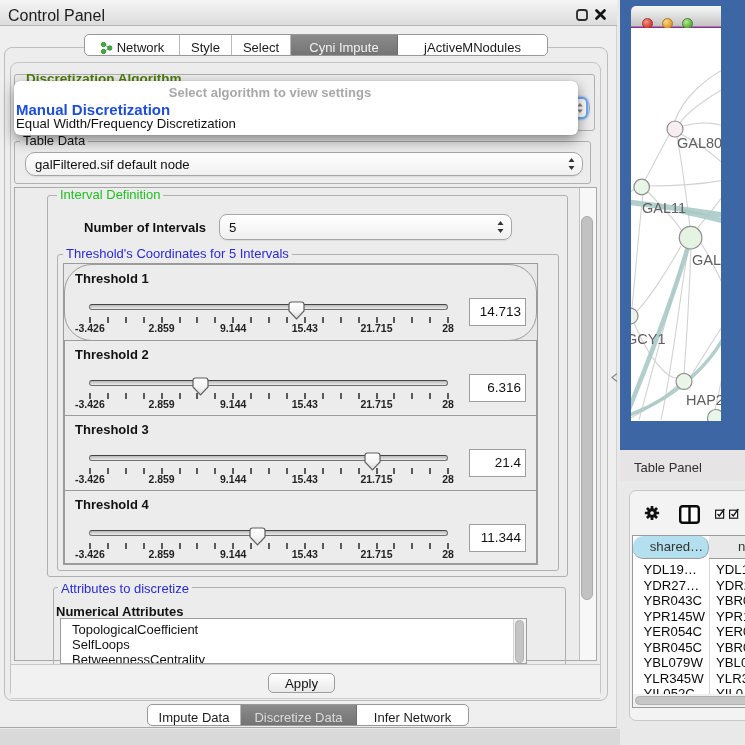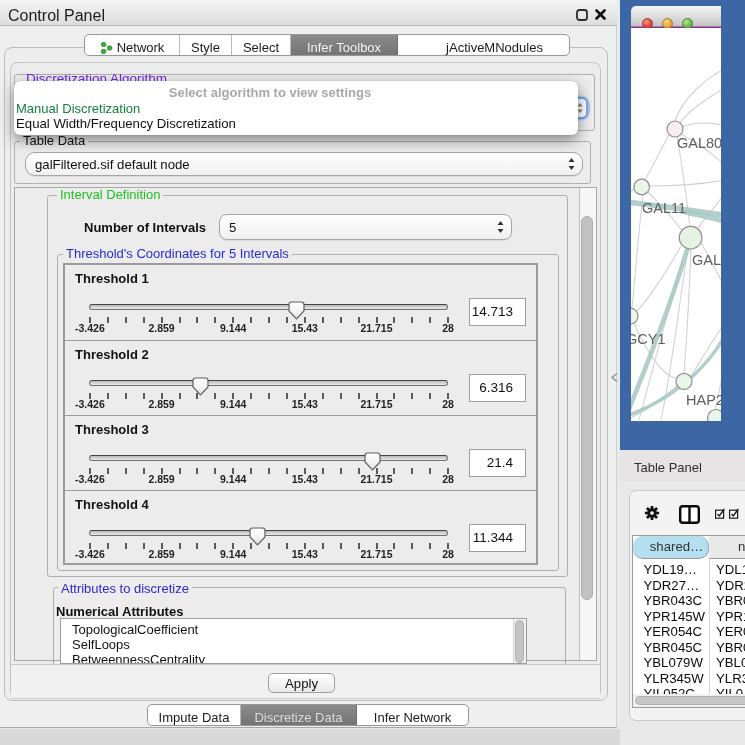--- a/index.html
+++ b/index.html
@@ -25,21 +25,21 @@
 .combo { position:absolute; background:linear-gradient(#ffffff,#f0f0f0); border:1px solid #a6a6a6; border-radius:10px; font-size:13.2px; color:#111; box-shadow:0 1px 1px rgba(0,0,0,0.08); }
 .combo .ct { position:absolute; left:9px; top:4px; }
 .carr { position:absolute; right:7px; top:50%; transform:translateY(-50%); width:7px; height:12px; }
 
 .tpanel { position:absolute; left:0; width:473px; height:77px; border:1px solid #9b9b9b; background:#ececec; }
 .tpanel .tl { position:absolute; left:10px; top:6px; font-weight:bold; font-size:13px; color:#111; }
 .track { position:absolute; left:24.4px; top:39px; width:358.2px; height:6px; border:1px solid #707070; border-top-color:#454545; border-radius:3px; background:linear-gradient(#b9b9b9,#ececec); }
 .ticks { position:absolute; left:23.9px; top:52px; width:360px; height:6px; background:repeating-linear-gradient(to right,#5a5a5a 0 2px,transparent 2px 17.91px); }
 .slab { position:absolute; top:56.5px; transform:translateX(-50%); font-size:10.5px; font-weight:bold; color:#222; }
 .thumb { position:absolute; top:36px; width:17px; height:19px; }
-.vbox { position:absolute; left:404px; top:33px; width:57px; height:28px; background:#fff; border:1px solid #9e9e9e; font-size:13.5px; color:#111; text-align:right; line-height:26px; padding-right:12px; }
+.vbox { position:absolute; left:404px; top:33px; width:57px; height:28px; background:#fff; border:1px solid #9e9e9e; font-size:13.5px; color:#111; text-align:right; line-height:26px; padding-right:4px; }
 
 #attrlist { left:60px; top:618px; width:467px; height:46px; background:#fff; border:1px solid #9c9c9c; overflow:hidden; font-size:13px; color:#111; }
 #attrlist .li { padding-left:11px; line-height:15.1px; }
 
 #applybar { left:11px; top:664px; width:589px; height:35px; background:#f1f1f1; border-top:1px solid #c6c6c6; border-bottom:1px solid #cccccc; }
 #applybtn { position:absolute; left:257px; top:8px; width:67px; height:20px; border:1px solid #9e9e9e; border-radius:5px; background:linear-gradient(#ffffff,#e9e9e9); font-size:13.2px; text-align:center; line-height:19px; color:#111; }
 
 #popup { left:14px; top:81px; width:564px; height:54px; background:#fff; border-radius:6px; box-shadow:0 5px 14px rgba(0,0,0,0.45), 0 0 1px rgba(0,0,0,0.3); }
 
 #netwin { left:620px; top:0; width:125px; height:450px; background:#3c66a4; }
@@ -88,26 +88,26 @@
     <div class="s" style="width:95px;">
       <svg width="13" height="14" style="margin-right:4px;">
           <path d="M4 3.5 L9.5 7 M4 10.5 L9.5 7" stroke="#9a9a9a" stroke-width="1"></path>
           <circle cx="3.5" cy="3.5" r="2.2" fill="#3db03d" stroke="#1c7a1c" stroke-width="0.7"></circle>
           <circle cx="9.8" cy="7" r="2.2" fill="#3db03d" stroke="#1c7a1c" stroke-width="0.7"></circle>
           <circle cx="3.5" cy="10.5" r="2.2" fill="#3db03d" stroke="#1c7a1c" stroke-width="0.7"></circle>
         </svg>
       Network</div>
     <div class="s" style="width:52px;">Style</div>
     <div class="s" style="width:59px;">Select</div>
-    <div class="s sel" style="width:107px;">Infer Toolbox</div>
-    <div class="s" style="width:149px;margin-left:22px;">jActiveMNodules</div>
+    <div class="s sel" style="width:107px;">Cyni Impute</div>
+    <div class="s" style="width:149px;">jActiveMNodules</div>
   </div>
 
   <div class="tb" style="left:14px;top:74px;width:581px;height:57px;"></div>
-  <span class="abs" style="left:26px;top:71px;font-size:13.5px;font-weight:400;color:#6d28d9;">Discretization Algorithm</span>
+  <span class="abs" style="left:26px;top:71px;font-size:13.5px;font-weight:700;color:#4d7c0f;">Discretization Algorithm</span>
   <div class="combo" style="left:25px;top:97px;width:565px;height:22px;"></div>
   <div class="abs" style="left:571px;top:97px;width:17px;height:22px;border:2px solid #74a7ec;border-radius:6px;background:#fff;box-shadow:0 0 2px 1px #9cc0f0;">
     <svg width="8" height="12" style="margin:3px 0 0 3px;">
         <path d="M4 1 L6.8 4.5 L1.2 4.5 Z" fill="#888"></path>
         <path d="M4 11 L6.8 7.5 L1.2 7.5 Z" fill="#888"></path>
       </svg>
   </div>
 
   <div class="tb" style="left:14px;top:141px;width:577px;height:43px;"></div>
   <span class="tblabel" style="left:20px;top:134px;color:#111;">Table Data</span>
@@ -133,21 +133,21 @@
     <svg class="carr" width="7" height="12">
         <path d="M3.5 0 L6.5 4 L0.5 4 Z" fill="#333"></path>
         <path d="M3.5 12 L6.5 8 L0.5 8 Z" fill="#333"></path>
       </svg>
   </div>
 
   <div class="tb" style="left:57px;top:254px;width:502px;height:317px;"></div>
   <span class="tblabel" style="left:63px;top:247px;color:#2a2ad4;">Threshold's Coordinates for 5 Intervals</span>
 
   <div class="abs" style="left:63px;top:263px;width:475px;height:302px;border:1px solid #9b9b9b;background:#e8e8e8;">
-    <div class="tpanel" style="top:0;" id="tp1">
+    <div class="tpanel" style="top:0;border-radius:28px;" id="tp1">
         <span class="tl">Threshold 1</span>
         <div class="track"></div>
         <div class="ticks"></div>
         <span class="slab" style="left:24.9px;">-3.426</span>
         <span class="slab" style="left:96.53999999999999px;">2.859</span>
         <span class="slab" style="left:168.18px;">9.144</span>
         <span class="slab" style="left:239.82000000000002px;">15.43</span>
         <span class="slab" style="left:311.46px;">21.715</span>
         <span class="slab" style="left:383.09999999999997px;">28</span>
         <svg class="thumb" style="left:222.6px;" width="17" height="19">
@@ -219,21 +219,21 @@
     </div>
 
   <div class="seg" style="left:147px;top:704px;">
     <div class="s" style="width:93px;">Impute Data</div>
     <div class="s sel" style="width:116px;color:#dcdcdc;">Discretize Data</div>
     <div class="s" style="width:111px;">Infer Network</div>
   </div>
 
   <div id="popup" class="abs"></div>
   <span class="abs" style="left:14px;top:85px;width:512px;text-align:center;font-size:13px;font-weight:600;color:#a8a8a8;z-index:5;">Select algorithm to view settings</span>
-  <span class="abs" style="left:16px;top:101px;font-size:13px;font-weight:normal;color:#15803d;z-index:5;">Manual Discretization</span>
+  <span class="abs" style="left:16px;top:101px;font-size:15px;font-weight:bold;color:#1d4ed8;z-index:5;">Manual Discretization</span>
   <span class="abs" style="left:16px;top:116px;font-size:13.2px;color:#111;z-index:5;">Equal Width/Frequency Discretization</span>
 
   <svg class="abs" style="left:611px;top:373px;" width="7" height="9">
       <path d="M6 0.5 L1 4.5 L6 8.5" fill="none" stroke="#8a8a8a" stroke-width="1.2"></path>
     </svg>
 </div>
 
 <div id="netwin" class="abs">
   <div id="innerwin">
     <div id="wtitle">

